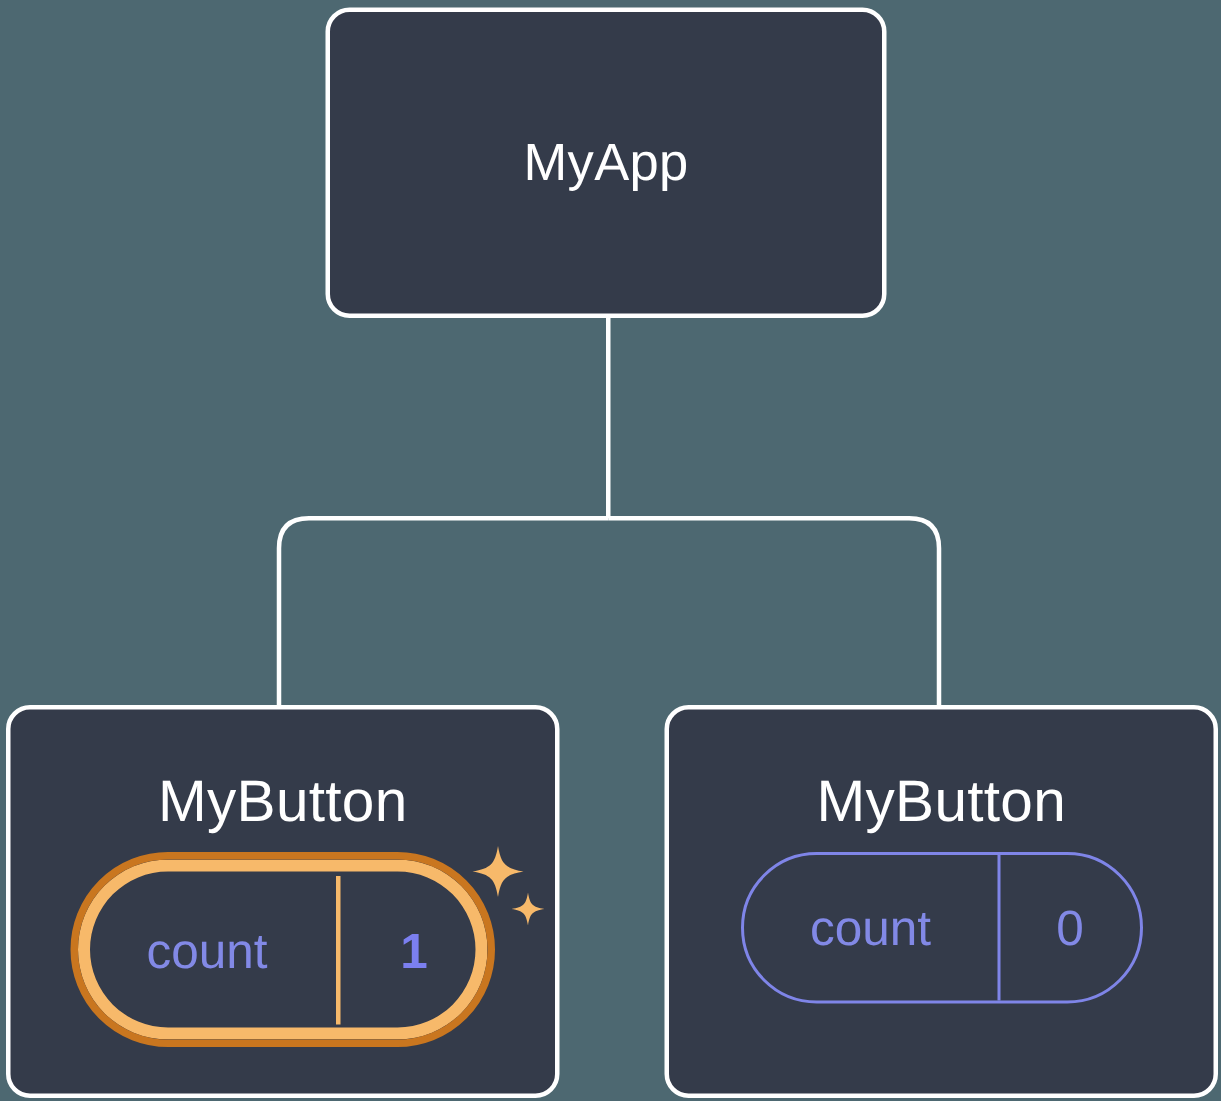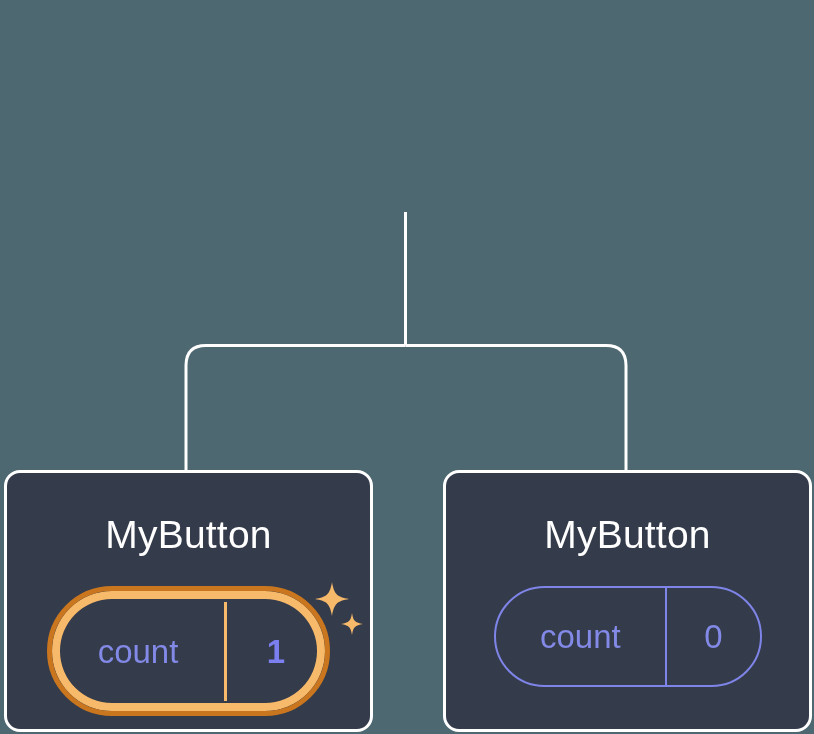--- a/index.html
+++ b/index.html
@@ -71,21 +71,21 @@
     line-height: 1;
     white-space: nowrap;
   }
   #node-root .node-title {
     font-size: 35px;
   }
 
   
   .state-pill-wrap {
     position: relative;
-    margin-top: 32px;
+    margin-top: 14px;
     display: flex;
     align-items: center;
     justify-content: flex-start;
   }
 
   .state-pill {
     box-sizing: border-box;
     display: flex;
     align-items: stretch;
     border-radius: 999px;
@@ -169,20 +169,23 @@
 <div id="canvas">
 
   <svg id="connectors" viewBox="0 0 814 734" width="814" height="734" fill="none">
 
     <path d="M 405.5 212 L 405.5 345.5" stroke="#ffffff" stroke-width="3" stroke-linecap="butt"></path>
 
     <path d="M 405.5 345.5 L 206 345.5 Q 186 345.5 186 365.5 L 186 472" stroke="#ffffff" stroke-width="3" stroke-linecap="butt"></path>
     <path d="M 405.5 345.5 L 606 345.5 Q 626 345.5 626 365.5 L 626 472" stroke="#ffffff" stroke-width="3" stroke-linecap="butt"></path>
   </svg>
 
+  <div class="node" id="node-root">
+    <div class="node-title">MyApp</div>
+  </div>
 
   <div class="node" id="node-child-left">
     <div class="node-title">MyButton</div>
 
     <div class="state-pill-wrap">
       <div class="state-pill highlight">
         <div class="pill-key">count</div>
         <div class="pill-divider"></div>
         <div class="pill-val">1</div>
       </div>

